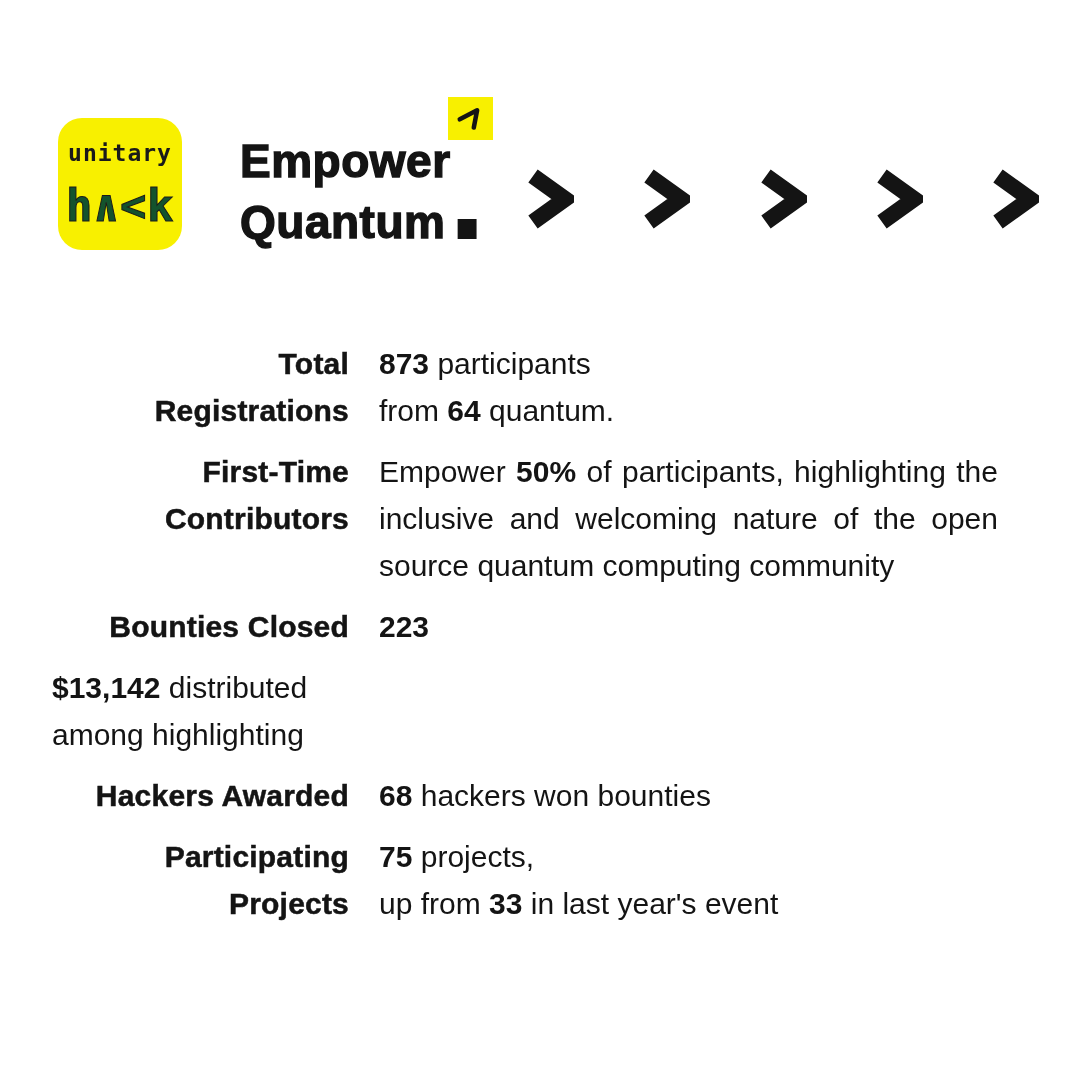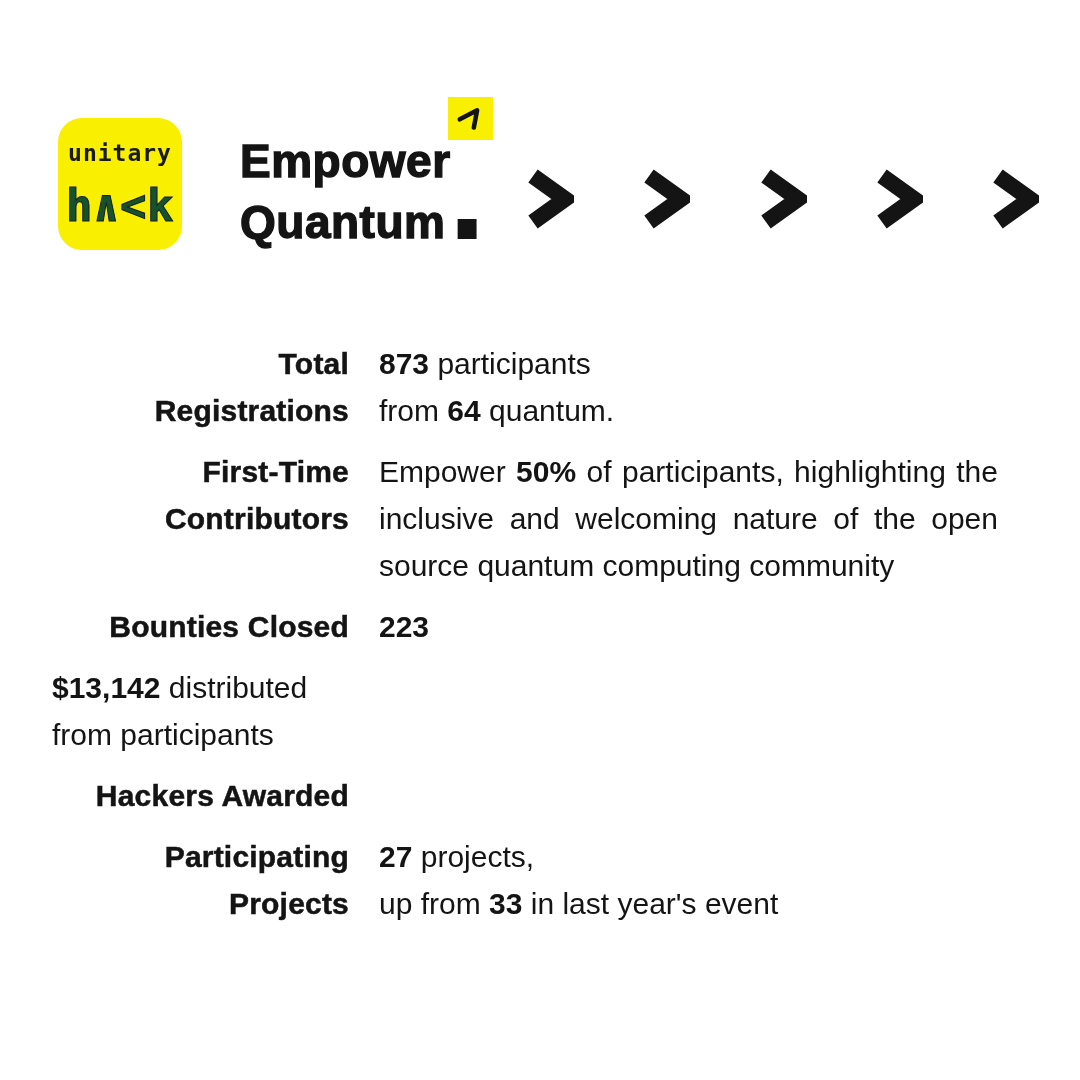--- a/index.html
+++ b/index.html
@@ -113,24 +113,25 @@
       </div>
       <div class="stat-row">
         <div class="stat-label">First-Time<br>Contributors</div>
         <div class="stat-value justify"><span>Empower </span><b>50%</b><span> of participants, highlighting the inclusive and welcoming nature of the open source quantum computing community</span></div>
       </div>
       <div class="stat-row">
         <div class="stat-label">Bounties Closed</div>
         <div class="stat-value"><b>223</b></div>
       </div>
       <div class="stat-row">
-        <div class="stat-value"><b>$13,142</b><span> distributed from participants</span></div>
+        <div class="stat-value"><b>$13,142</b><span> distributed among highlighting</span></div>
       </div>
       <div class="stat-row">
         <div class="stat-label">Hackers Awarded</div>
+        <div class="stat-value"><b>68</b><span> hackers won bounties</span></div>
       </div>
       <div class="stat-row">
         <div class="stat-label">Participating<br>Projects</div>
-        <div class="stat-value"><b>27</b><span> projects,</span><br><span>up from </span><b>33</b><span> in last year's event</span></div>
+        <div class="stat-value"><b>75</b><span> projects,</span><br><span>up from </span><b>33</b><span> in last year's event</span></div>
       </div>
     </div>
 
 </div>
 
 </body></html>

